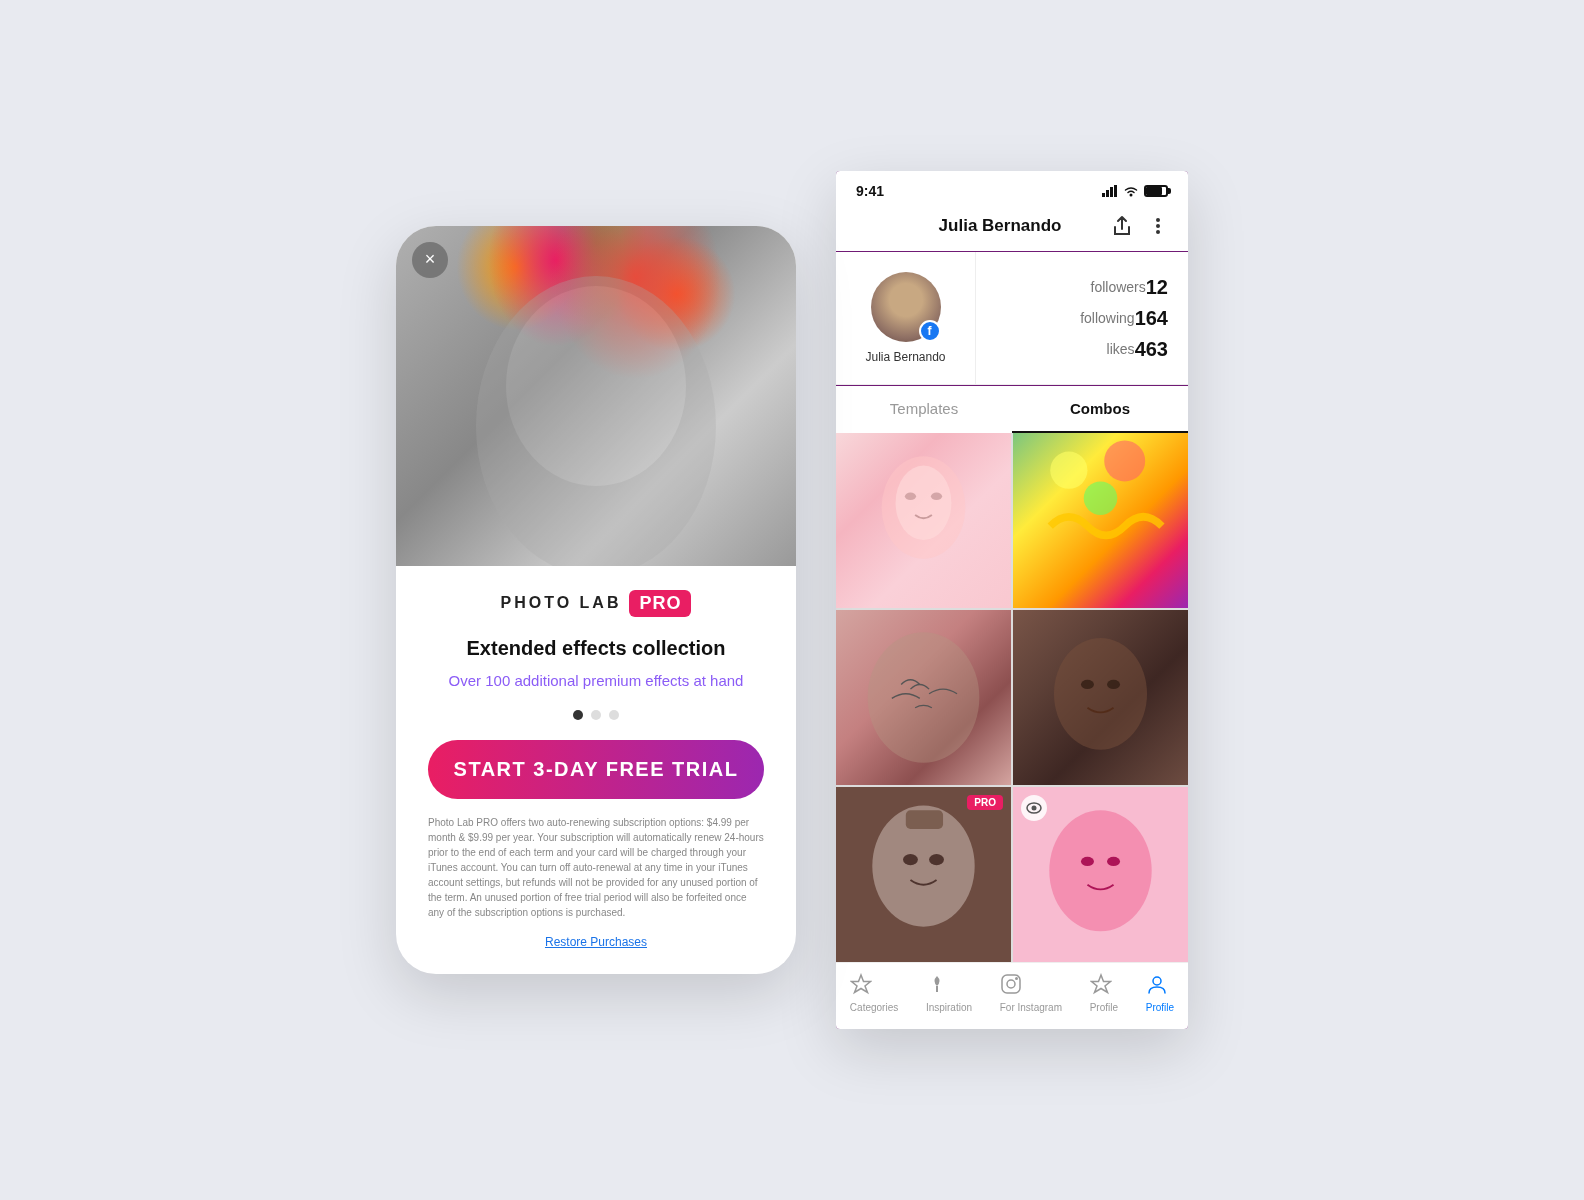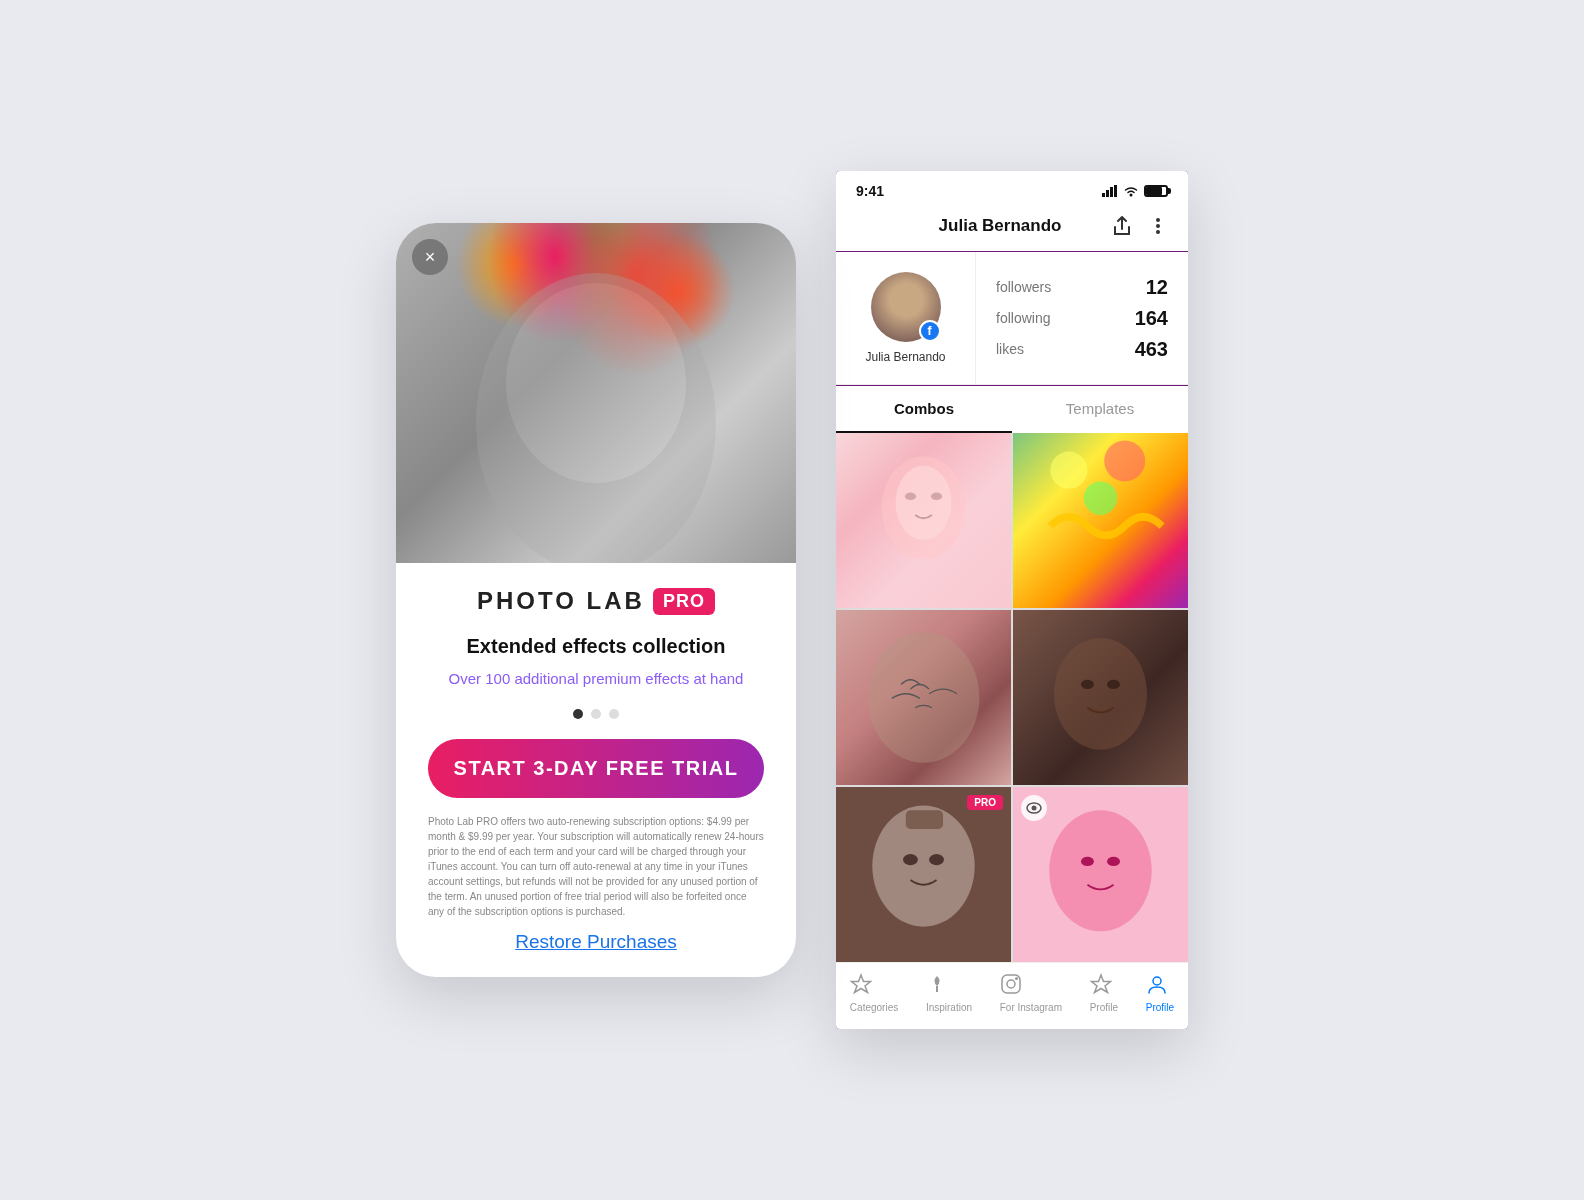--- a/index.html
+++ b/index.html
@@ -57,21 +57,21 @@
       text-align: center;
     }
     .brand-title {
       display: flex;
       align-items: center;
       justify-content: center;
       gap: 8px;
       margin-bottom: 20px;
     }
     .brand-photo-lab {
-      font-size: 24px;
+      font-size: 16px;
       font-weight: 700;
       letter-spacing: 3px;
       color: #222;
     }
     .brand-pro {
       background: #e91e63;
       color: #fff;
       font-size: 18px;
       font-weight: 700;
       padding: 3px 10px;
@@ -117,21 +117,21 @@
     }
     .small-print {
       font-size: 10px;
       color: #888;
       line-height: 1.5;
       text-align: left;
       margin-bottom: 12px;
     }
     .restore-link {
       color: #1a73e8;
-      font-size: 19px;
+      font-size: 12px;
       text-decoration: underline;
       cursor: pointer;
     }
 
     
     .phone-right {
       width: 352px;
       background: #701a75;
       border-radius: 4px;
       overflow: hidden;
@@ -246,21 +246,21 @@
     .profile-stats {
       flex: 1;
       display: flex;
       flex-direction: column;
       justify-content: center;
       padding: 16px 20px;
       gap: 8px;
     }
     .stat-row {
       display: flex;
-      justify-content: space-between;
+      justify-content: flex-end;
       align-items: center;
     }
     .stat-label {
       font-size: 14px;
       color: #777;
     }
     .stat-value {
       font-size: 20px;
       font-weight: 600;
       color: #111;
@@ -463,25 +463,25 @@
         <span class="stat-value">164</span>
       </div>
       <div class="stat-row">
         <span class="stat-label">likes</span>
         <span class="stat-value">463</span>
       </div>
     </div>
   </div>
 
   <div class="tabs-bar">
+    <div class="tab">
+      <span>Templates</span>
+    </div>
     <div class="tab active">
       <span>Combos</span>
-    </div>
-    <div class="tab">
-      <span>Templates</span>
     </div>
   </div>
 
   <div class="grid-container">
 
     <div class="grid-item img-1">
       <svg width="100%" height="100%" viewBox="0 0 188 188" preserveAspectRatio="xMidYMid slice">
         <ellipse cx="94" cy="80" rx="45" ry="55" fill="rgba(255,200,200,0.5)"></ellipse>
         <ellipse cx="94" cy="75" rx="30" ry="40" fill="rgba(255,220,220,0.6)"></ellipse>
         <ellipse cx="80" cy="68" rx="6" ry="4" fill="rgba(150,100,100,0.4)"></ellipse>

